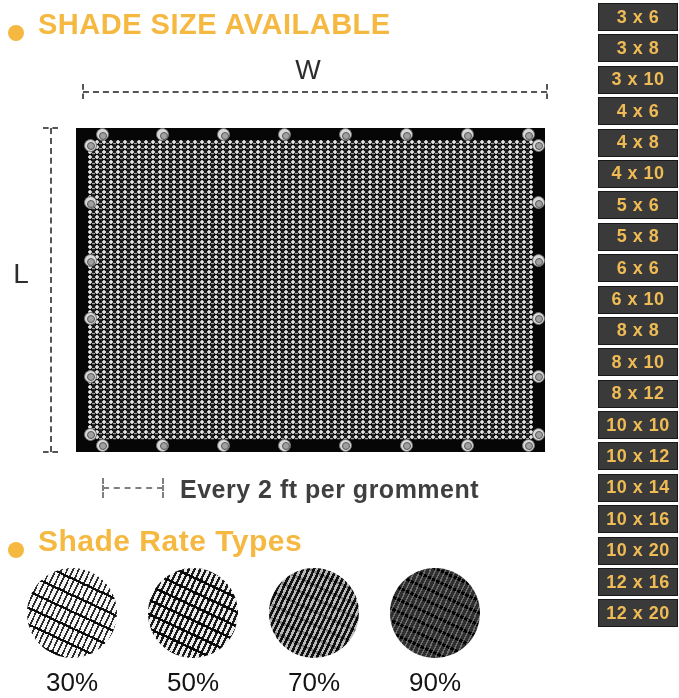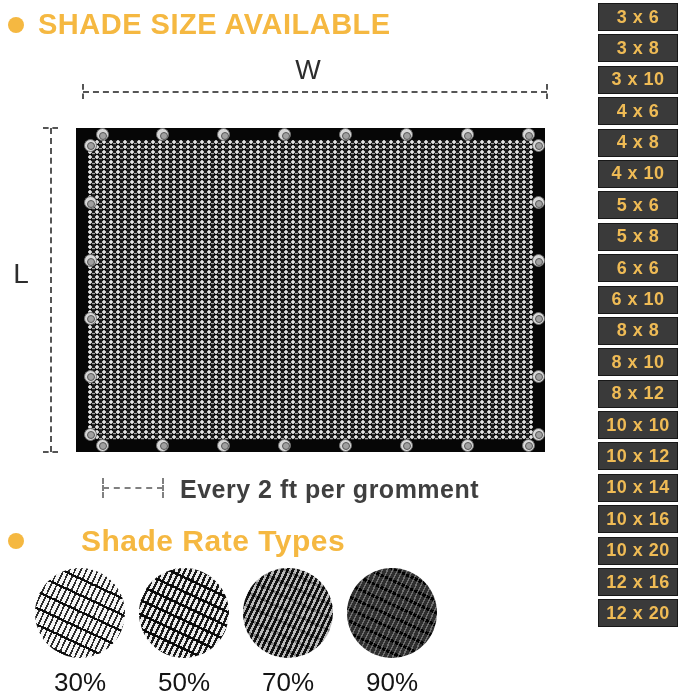--- a/index.html
+++ b/index.html
@@ -8,26 +8,26 @@
     --chip-text:#EFBB55;
     --dim:#555;
     --text-dark:#3F3F3F;
   }
   *{margin:0;padding:0;box-sizing:border-box;}
   html,body{background:#fff;}
   body{font-family:"Liberation Sans", sans-serif;}
   .canvas{position:relative;width:679px;height:698px;background:#fff;overflow:hidden;}
 
   
-  .sec-header{position:absolute;left:8px;display:flex;align-items:center;}
+  .sec-header{position:absolute;left:8px;display:flex;align-items:flex-end;}
   .bullet{width:16px;height:16px;border-radius:50%;background:var(--accent);flex:0 0 auto;}
   .sec-title{font-weight:800;color:var(--accent);letter-spacing:.5px;margin-left:14px;white-space:nowrap;}
   #hdr-sizes{top:8px;}
   #hdr-sizes .sec-title{font-size:29px;}
-  #hdr-rates{top:524px;gap:43px;}
+  #hdr-rates{top:524px;}
   #hdr-rates .sec-title{font-size:30px;}
 
   
   .w-label{position:absolute;left:283px;top:55px;width:50px;text-align:center;font-size:27px;color:#2d2d2d;}
   .l-label{position:absolute;left:6px;top:258px;width:30px;text-align:center;font-size:28px;color:#2d2d2d;}
   .w-line{position:absolute;left:83px;top:91px;width:464px;height:0;border-top:2px dashed var(--dim);}
   .w-tick{position:absolute;top:84px;width:0;height:15px;border-left:2px dashed var(--dim);}
   #w-tick-l{left:82px;} #w-tick-r{left:546px;}
   .l-line{position:absolute;left:50px;top:128px;width:0;height:324px;border-left:2px dashed var(--dim);}
   .l-tick{position:absolute;left:43px;width:15px;height:0;border-top:2px dashed var(--dim);}
@@ -45,21 +45,21 @@
   .grommet{position:absolute;width:13px;height:13px;border-radius:50%;background:#d8d8d8;border:1px solid #6e6e6e;}
   .grommet::after{content:"";position:absolute;left:2.5px;top:2.5px;width:6px;height:6px;border-radius:50%;background:#a0a0a0;border:1px solid #585858;}
 
   
   .note-bracket{position:absolute;left:103px;top:487px;width:60px;height:0;border-top:2px dashed #808080;}
   .note-tick{position:absolute;top:478px;width:0;height:20px;border-left:2px dashed #808080;}
   #note-tick-l{left:102px;} #note-tick-r{left:162px;}
   .note-text{position:absolute;left:180px;top:475px;font-size:25px;color:var(--text-dark);letter-spacing:.5px;white-space:nowrap;font-weight:bold;}
 
   
-  .rates{position:absolute;left:34px;top:568px;display:flex;gap:12px;}
+  .rates{position:absolute;left:26px;top:568px;display:flex;gap:29px;}
   .rate{width:92px;display:flex;flex-direction:column;align-items:center;}
   .circle{width:90px;height:90px;border-radius:50%;}
   .rate-label{margin-top:9px;font-size:26px;color:#141414;}
   .tex0 .circle{background-color:#f6f6f6;background-image:
       repeating-linear-gradient(115deg, rgba(15,15,15,.88) 0 1.7px, rgba(0,0,0,0) 1.7px 5.2px),
       repeating-linear-gradient(25deg, rgba(0,0,0,.95) 0 2.2px, rgba(0,0,0,0) 2.2px 15px);}
   .tex1 .circle{background-color:#ececec;background-image:
       repeating-linear-gradient(115deg, rgba(8,8,8,.92) 0 2.3px, rgba(0,0,0,0) 2.3px 5.2px),
       repeating-linear-gradient(25deg, rgba(0,0,0,.95) 0 2.4px, rgba(0,0,0,0) 2.4px 13px);}
   .tex2 .circle{background-color:#8f8f8f;background-image:

